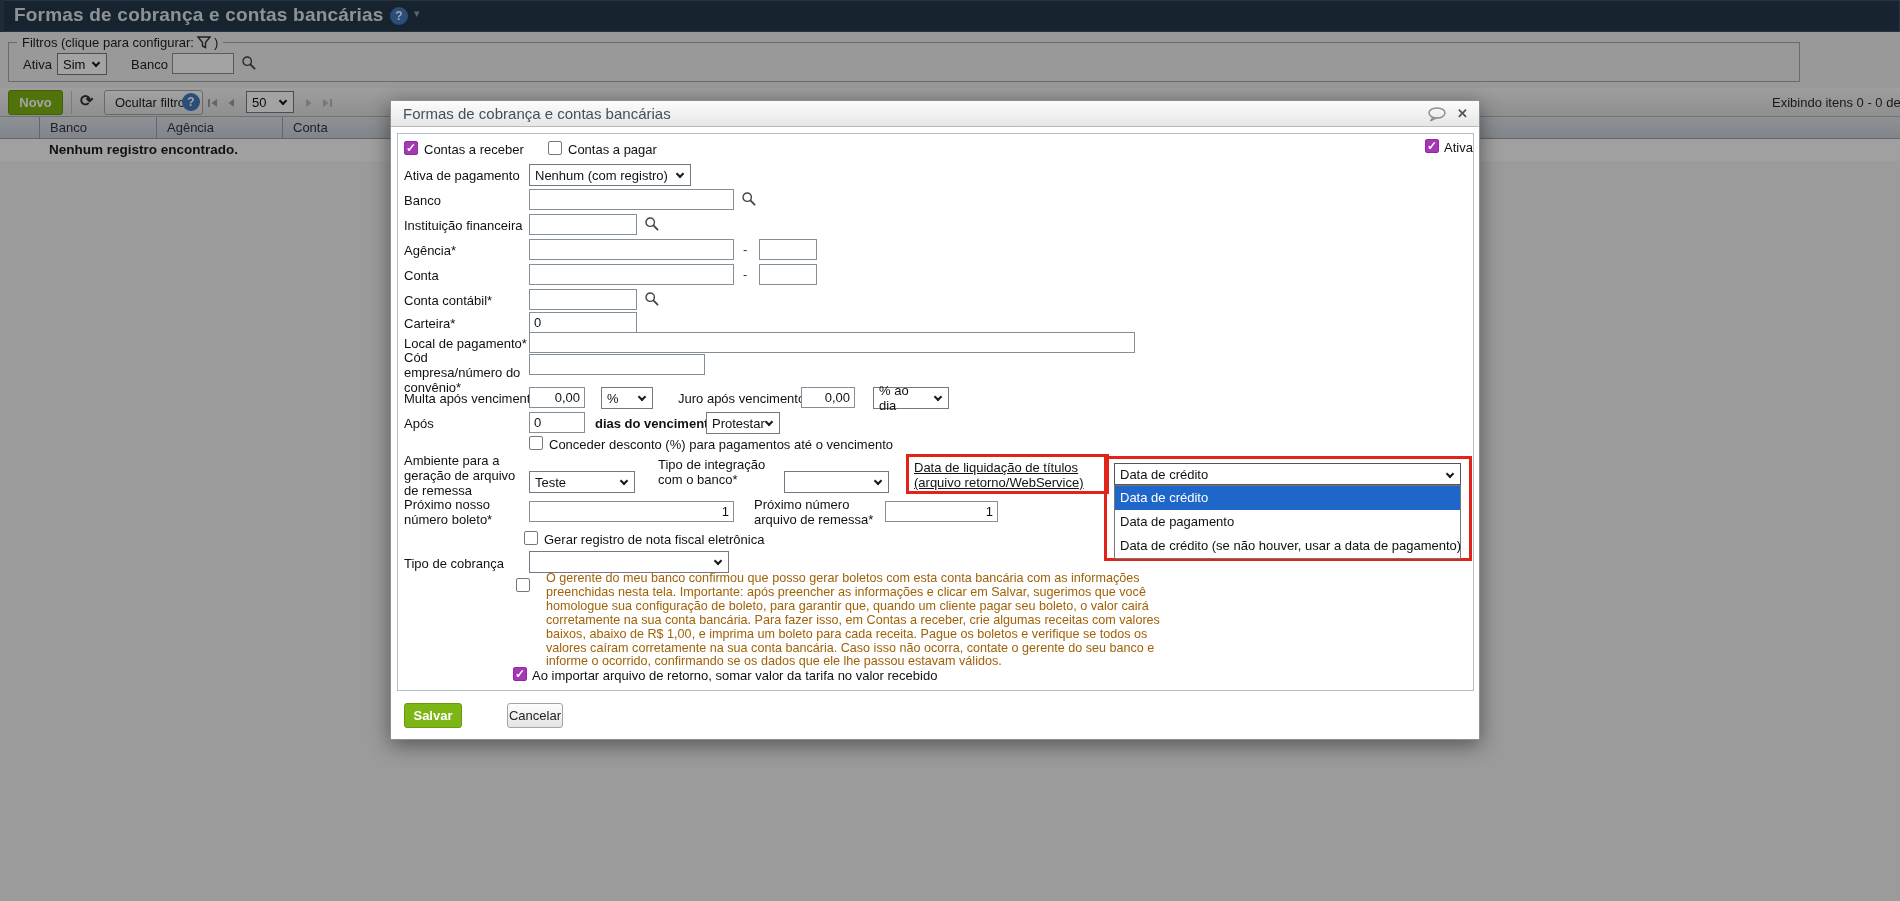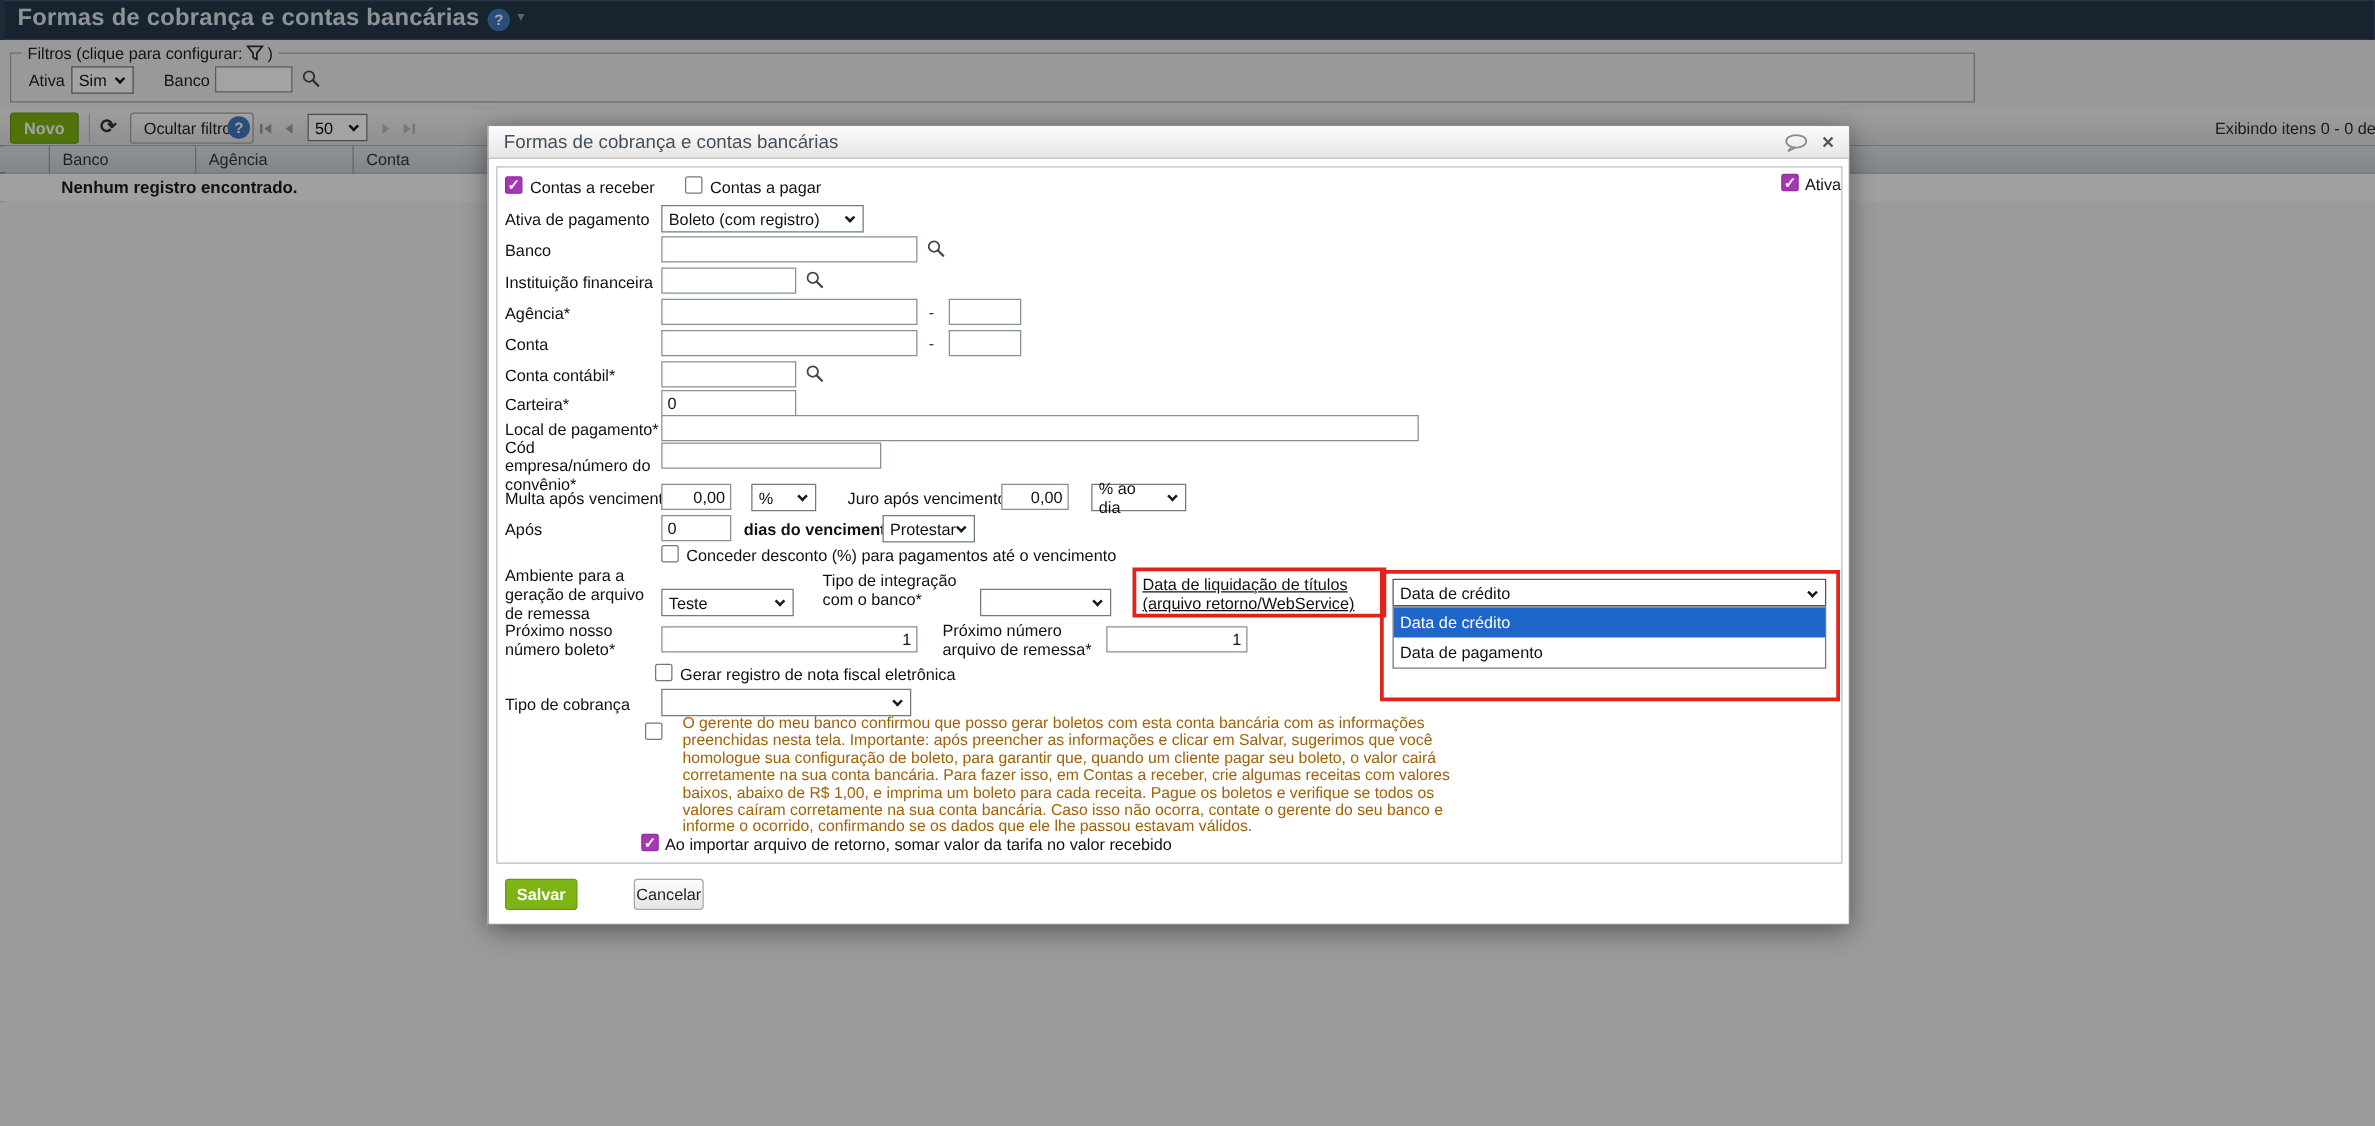--- a/index.html
+++ b/index.html
@@ -11,21 +11,21 @@
   
   .hdr { position:absolute; left:0; top:0; width:1900px; height:32px; background:#243749;
          box-shadow:inset 0 0 0 1px #3b5068; }
   .hdr-title { position:absolute; left:14px; top:4px; font-size:19px; font-weight:bold; color:#dde4ea; letter-spacing:.2px; }
   .help-circle { position:absolute; width:18px; height:18px; border-radius:50%; background:#4279bd;
                  color:#fff; font-weight:bold; font-size:12px; text-align:center; line-height:18px; }
   .hdr-caret { position:absolute; left:414px; top:7px; color:#8fa0ad; font-size:11px; }
   .left-strip { position:absolute; left:0; top:0; width:4px; height:161px; background:#2e4257; }
 
   .filters-area { position:absolute; left:0; top:32px; width:1900px; height:56px; background:#f0f0f0; }
-  .fset { position:absolute; left:8px; top:10px; width:1572px; height:40px; border:1px solid #a7a7a7;padding-left:23px; }
+  .fset { position:absolute; left:8px; top:10px; width:1792px; height:40px; border:1px solid #a7a7a7;padding-left:23px; }
   .fset-legend { position:absolute; left:8px; top:-8px; background:#f0f0f0; padding:0 5px; color:#222;
                  display:flex; align-items:center; gap:3px; }
   .flt-label { position:absolute; color:#222; }
 
   .toolbar { position:absolute; left:0; top:88px; width:1900px; height:29px;
              background:linear-gradient(#f7f7f7,#e0e0e0); border-bottom:1px solid #aab2ba; }
   .tb-sep { position:absolute; width:1px; background:#c0c0c0; }
   .btn-green { background:#7db514; border:1px solid #69990d; border-radius:3px; color:#fff;
                font-weight:bold; font-size:13px; text-align:center; cursor:pointer; }
   .btn-gray  { background:linear-gradient(#fdfdfd,#e4e4e4); border:1px solid #a5a5a5; border-radius:3px;
@@ -180,21 +180,21 @@
     <span class="lbl" style="left:33px; top:41px;">Contas a receber</span>
     <span class="cb" style="left:157px; top:40px;"></span>
     <span class="lbl" style="left:177px; top:41px;">Contas a pagar</span>
     <span class="cb checked" style="left:1034px; top:38px;">
         <span class="tick">✓</span>
       </span>
     <span class="lbl" style="left:1053px; top:39px;">Ativa</span>
 
     <span class="lbl" style="left:13px; top:67px;">Ativa de pagamento</span>
     <div class="sel" style="left:138px; top:63px; width:162px;">
-      <span>Boleto (com registro)</span>
+      <span>Nenhum (com registro)</span>
       <span class="chev"></span>
     </div>
 
     <span class="lbl" style="left:13px; top:92px;">Banco</span>
     <input class="inp" style="left: 138px; top: 88px; width: 205px;">
     <span class="sicon" style="left:350px; top:90px;">
       <svg width="16" height="16" viewBox="0 0 16 16">
           <circle cx="6.2" cy="6.2" r="4.2" fill="none" stroke="#444" stroke-width="1.4"></circle>
           <line x1="9.4" y1="9.4" x2="13.6" y2="13.6" stroke="#444" stroke-width="1.8" stroke-linecap="round"></line>
         </svg>
@@ -277,20 +277,21 @@
     </div>
 
     <div class="redbox" style="left:713px; top:355px; width:368px; height:105px;">
       <div class="ddsel">
         <span>Data de crédito</span>
         <span class="chev" style="top:7px;"></span>
       </div>
       <div class="ddpanel">
         <div class="ddopt hl">Data de crédito</div>
         <div class="ddopt">Data de pagamento</div>
+        <div class="ddopt">Data de crédito (se não houver, usar a data de pagamento)</div>
       </div>
     </div>
 
     <span class="lbl" style="left:13px; top:396px; width:122px;">Próximo nosso número boleto*</span>
     <input class="inp num" style="left: 138px; top: 400px; width: 205px;" value="1">
     <span class="lbl" style="left:363px; top:396px; width:120px;">Próximo número arquivo de remessa*</span>
     <input class="inp num" style="left: 494px; top: 400px; width: 113px;" value="1">
 
     <span class="cb" style="left:133px; top:430px;"></span>
     <span class="lbl" style="left:153px; top:431px;">Gerar registro de nota fiscal eletrônica</span>

